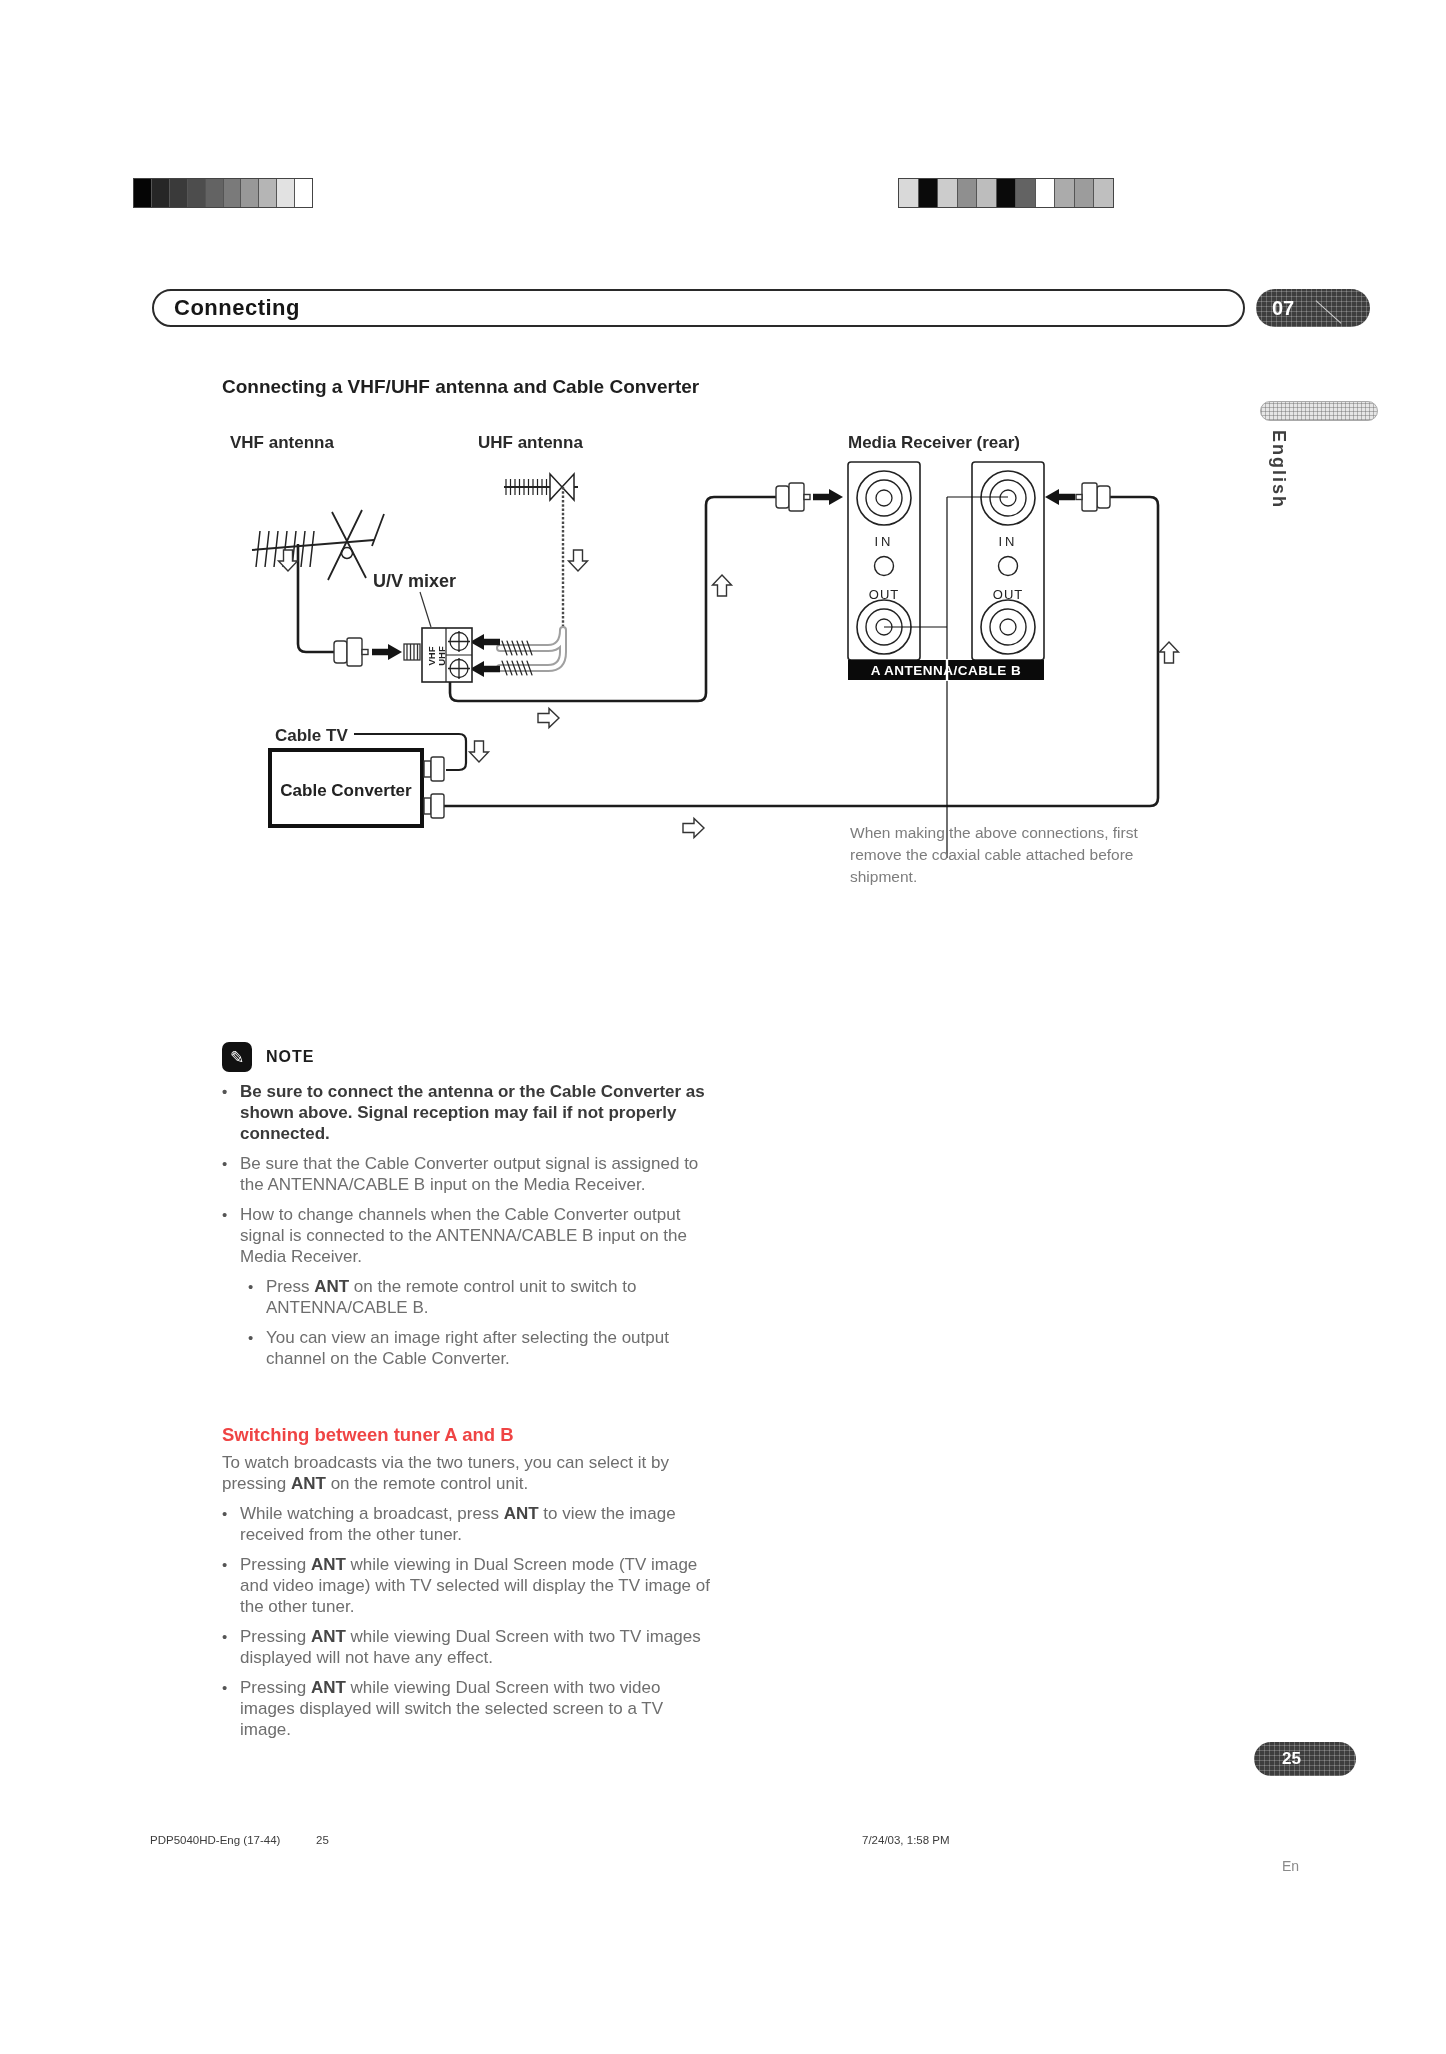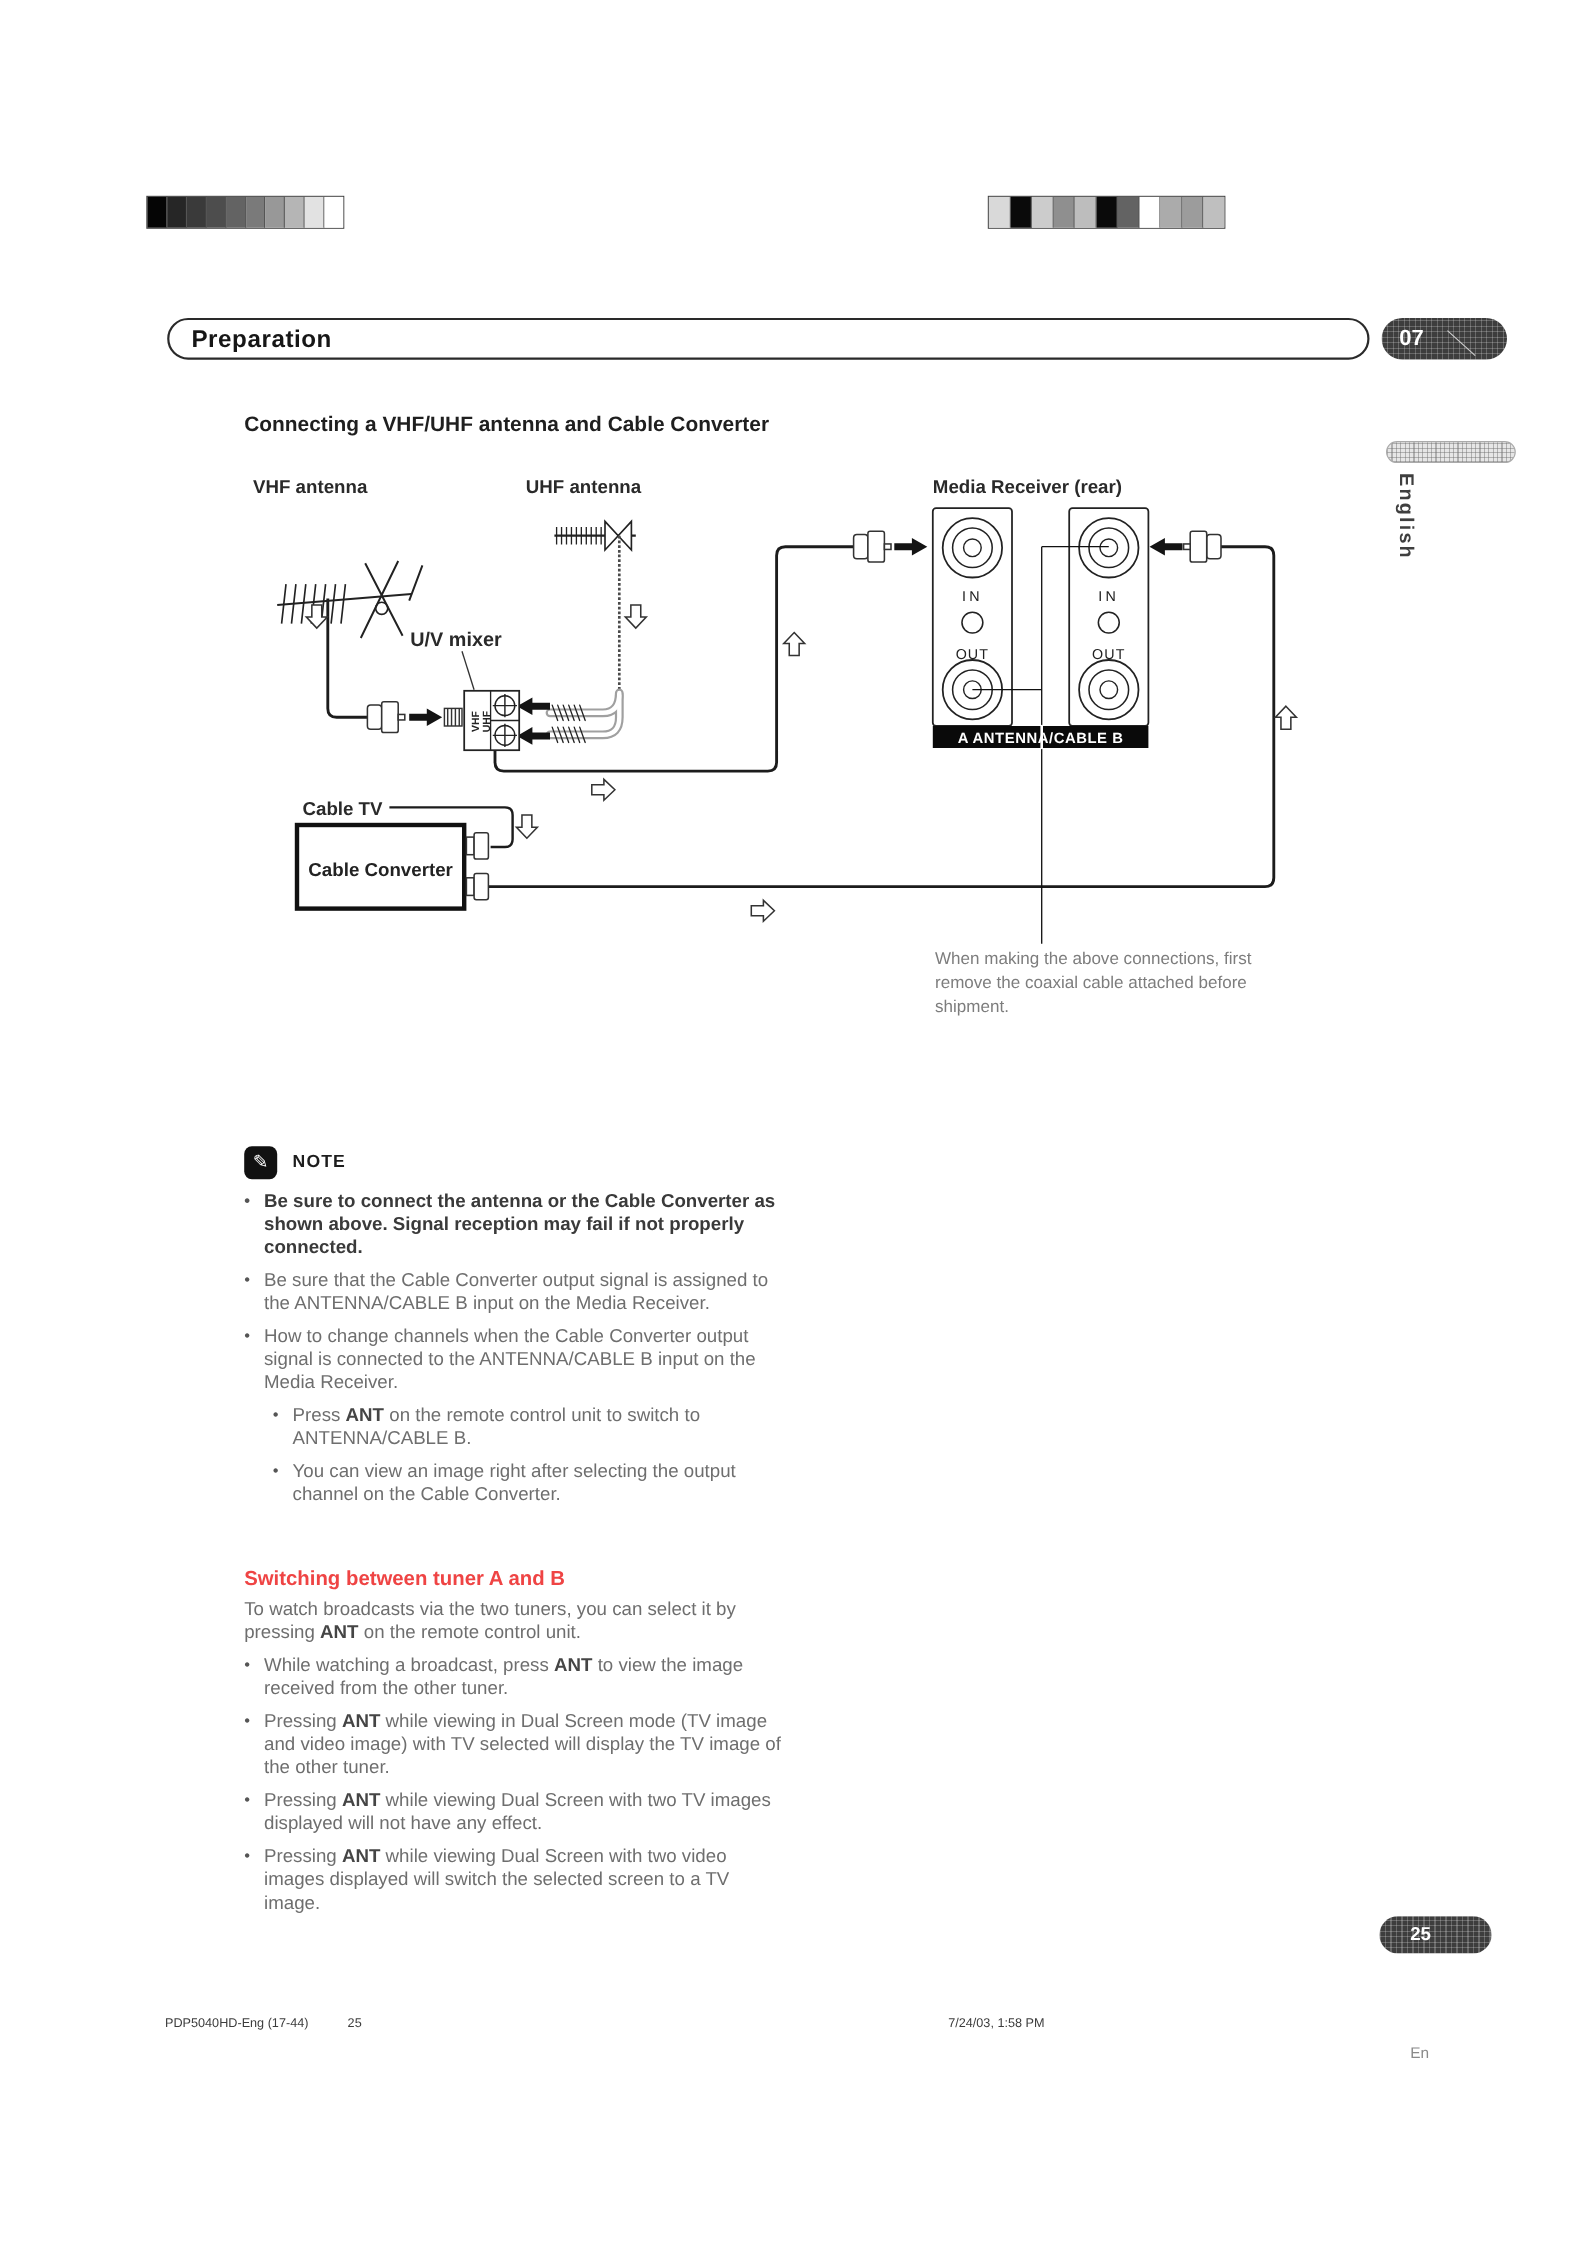--- a/index.html
+++ b/index.html
@@ -31,21 +31,21 @@
   #badge07 .slash{position:absolute;left:72px;top:6px;width:1px;height:34px;background:#cfcfcf;
            transform:rotate(-48deg);}
   #graypill{left:1260px;top:401px;width:118px;height:20px;border-radius:10px;border:1px solid #aaa;
            box-sizing:border-box;}
   #english{left:1268px;top:430px;writing-mode:vertical-rl;font-size:18px;font-weight:bold;
            color:#3f3f3f;letter-spacing:2px;}
 
   #secheading{left:222px;top:376px;font-size:19px;font-weight:bold;color:#1f1f1f;}
 
   #diagram{left:150px;top:420px;width:1080px;height:535px;}
-  #shipnote{left:850px;top:861px;width:340px;font-size:15.5px;color:#7d7d7d;line-height:1.42;}
+  #shipnote{left:850px;top:822px;width:340px;font-size:15.5px;color:#7d7d7d;line-height:1.42;}
 
   
   .textcol{width:494px;}
   #noteblock{left:222px;top:1042px;}
   .notehdr{display:flex;align-items:center;gap:14px;margin-bottom:4px;}
   .noteicon{width:30px;height:30px;background:#111;border-radius:7px;color:#fff;
             font-size:17px;display:flex;align-items:center;justify-content:center;}
   .notetitle{font-size:16px;font-weight:bold;color:#1d1d1d;letter-spacing:1px;}
   .bullet{display:flex;gap:9px;margin:9px 0;color:#6e6e6e;font-size:17px;line-height:21px;}
   .bullet .dot{flex:0 0 auto;width:9px;color:#555;font-size:15px;}
@@ -87,21 +87,21 @@
     <div class="cell" style="background: rgb(189, 189, 189);"></div>
     <div class="cell" style="background: rgb(10, 10, 10);"></div>
     <div class="cell" style="background: rgb(99, 99, 99);"></div>
     <div class="cell" style="background: rgb(255, 255, 255);"></div>
     <div class="cell" style="background: rgb(171, 171, 171);"></div>
     <div class="cell" style="background: rgb(156, 156, 156);"></div>
     <div class="cell" style="background: rgb(191, 191, 191);"></div>
   </div>
 
 <div class="abs" id="prepbox">
-  <div id="preptitle">Preparation</div>
+  <div id="preptitle">Connecting</div>
 </div>
 <div class="abs hatch-dark" id="badge07">
   <span>07</span>
   <span class="slash"></span>
 </div>
 <div class="abs hatch-light" id="graypill"></div>
 <div class="abs" id="english">English</div>
 
 <div class="abs" id="secheading">Connecting a VHF/UHF antenna and Cable Converter</div>
 

